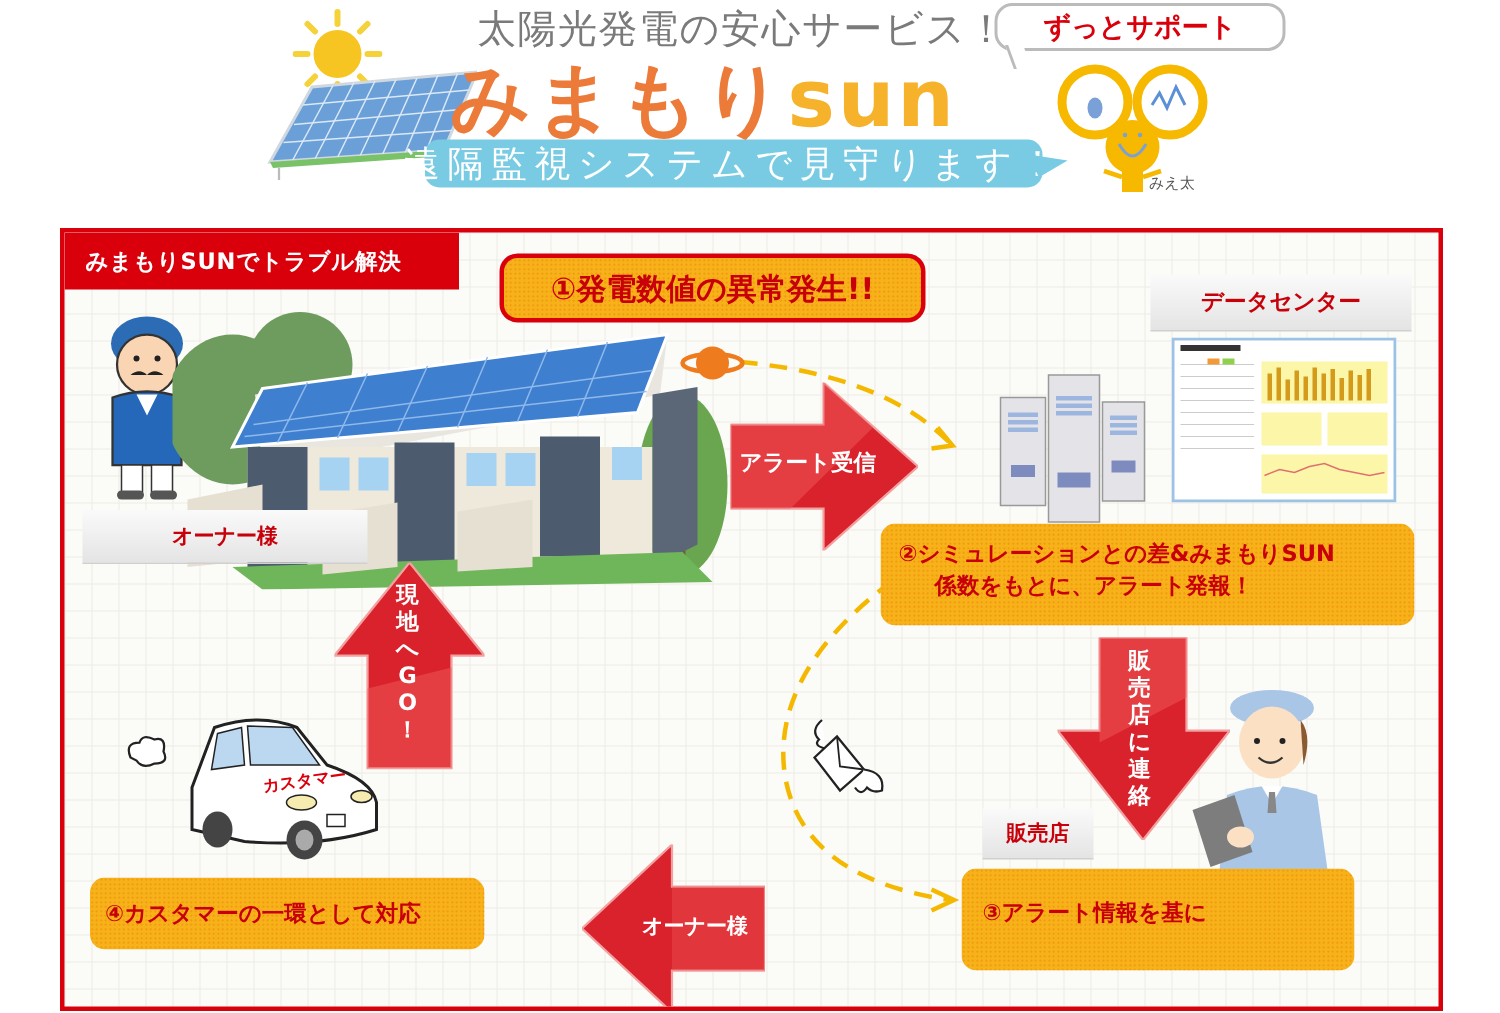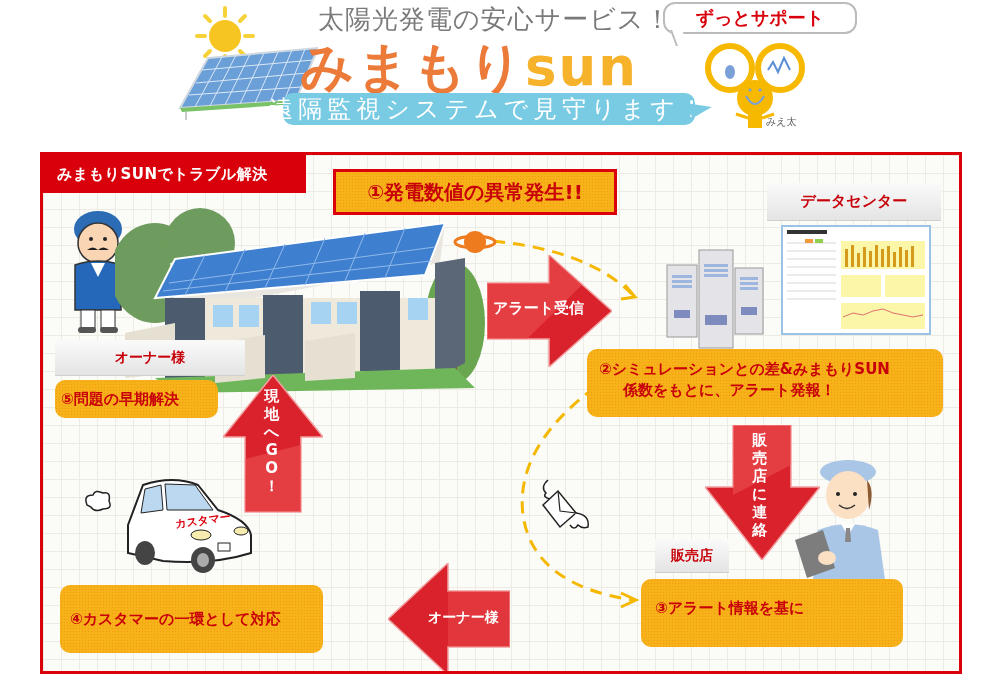--- a/index.html
+++ b/index.html
@@ -29,26 +29,26 @@
       linear-gradient(90deg, #ecebe4 1px, transparent 1px);
     background-size: 18px 18px; overflow: hidden; }
   .frame-title { position: absolute; left: 0; top: 0; width: 263px; height: 38px; background: #d9000c; color: #fff; font-size: 15px; font-weight: bold; display: flex; align-items: center; padding-left: 14px; white-space: nowrap; letter-spacing: 0.5px; }
 
   .step-box { position: absolute; background: #f7b21a;
     background-image: radial-gradient(#f29a10 0.8px, transparent 0.8px);
     background-size: 3px 3px;
     border-radius: 10px; color: #c8000a; font-weight: bold; white-space: nowrap; }
   .label-plate { position: absolute; background: linear-gradient(#fafafa, #e4e4e4); border-bottom: 1px solid #d0d0d0; color: #c8000a; font-weight: bold; font-size: 14px; display: flex; align-items: center; justify-content: center; white-space: nowrap; }
 
-  .alert-box { left: 290px; top: 14px; width: 284px; height: 46px; border: 3px solid #d9000c; border-radius: 0; font-size: 20px; display: flex; align-items: center; justify-content: center; }
+  .alert-box { left: 290px; top: 14px; width: 284px; height: 46px; border: 3px solid #d9000c; border-radius: 12px; font-size: 20px; display: flex; align-items: center; justify-content: center; }
   .step2 { left: 544px; top: 194px; width: 356px; height: 68px; font-size: 15px; line-height: 21px; padding: 10px 0 0 12px; }
   .step2 .l2 { padding-left: 24px; display: block; }
   .step3 { left: 598px; top: 424px; width: 262px; height: 68px; font-size: 15px; line-height: 22px; padding: 18px 0 0 14px; }
   .step3 .l2 { padding-left: 22px; display: block; }
-  .step4 { left: 17px; top: 430px; width: 263px; height: 68px; font-size: 15px; display: flex; align-items: center; padding-left: 10px; }
+  .step4 { left: 17px; top: 430px; width: 263px; height: 48px; font-size: 15px; display: flex; align-items: center; padding-left: 10px; }
   .step5 { left: 12px; top: 225px; width: 163px; height: 38px; font-size: 15px; display: flex; align-items: center; padding-left: 6px; }
 
   .owner-plate { left: 12px; top: 185px; width: 190px; height: 36px; }
   .dc-plate { left: 724px; top: 28px; width: 174px; height: 38px; font-size: 15px; }
   .shop-plate { left: 612px; top: 384px; width: 74px; height: 34px; }
 
   .big-arrow { position: absolute; }
   .arrow-text { position: absolute; color: #fff; font-weight: bold; white-space: nowrap; }
 
   svg { display: block; }
@@ -327,16 +327,15 @@
       <span>現</span>
       <span>地</span>
       <span>へ</span>
       <span>G</span>
       <span>O</span>
       <span>！</span>
     </div>
   </div>
 
   <div class="label-plate owner-plate">オーナー様</div>
-  <div class="step-box step5">⑤問題の早期解決</div>
 
   <div class="step-box step4">④カスタマーの一環として対応</div>
 </div>
 
 </body></html>

